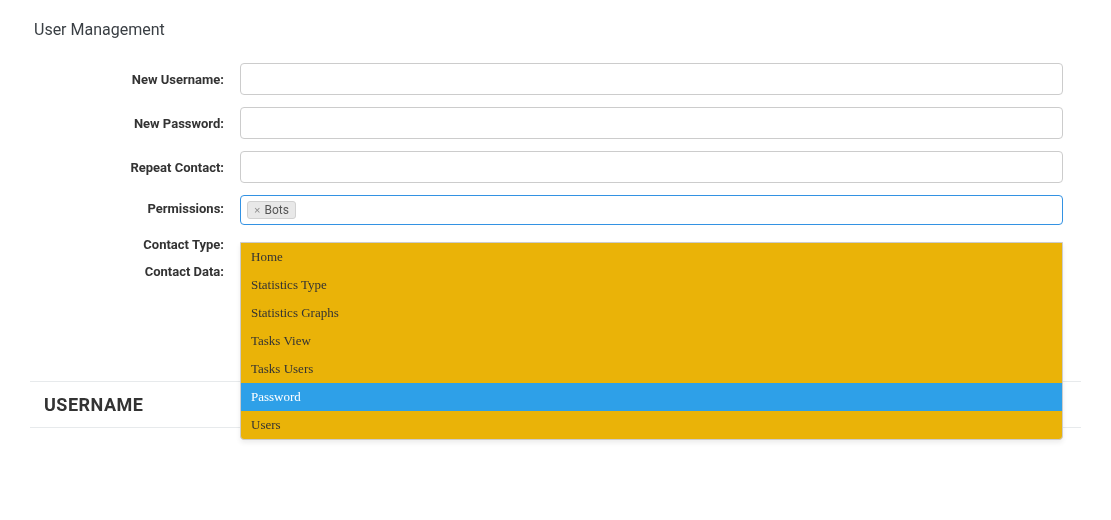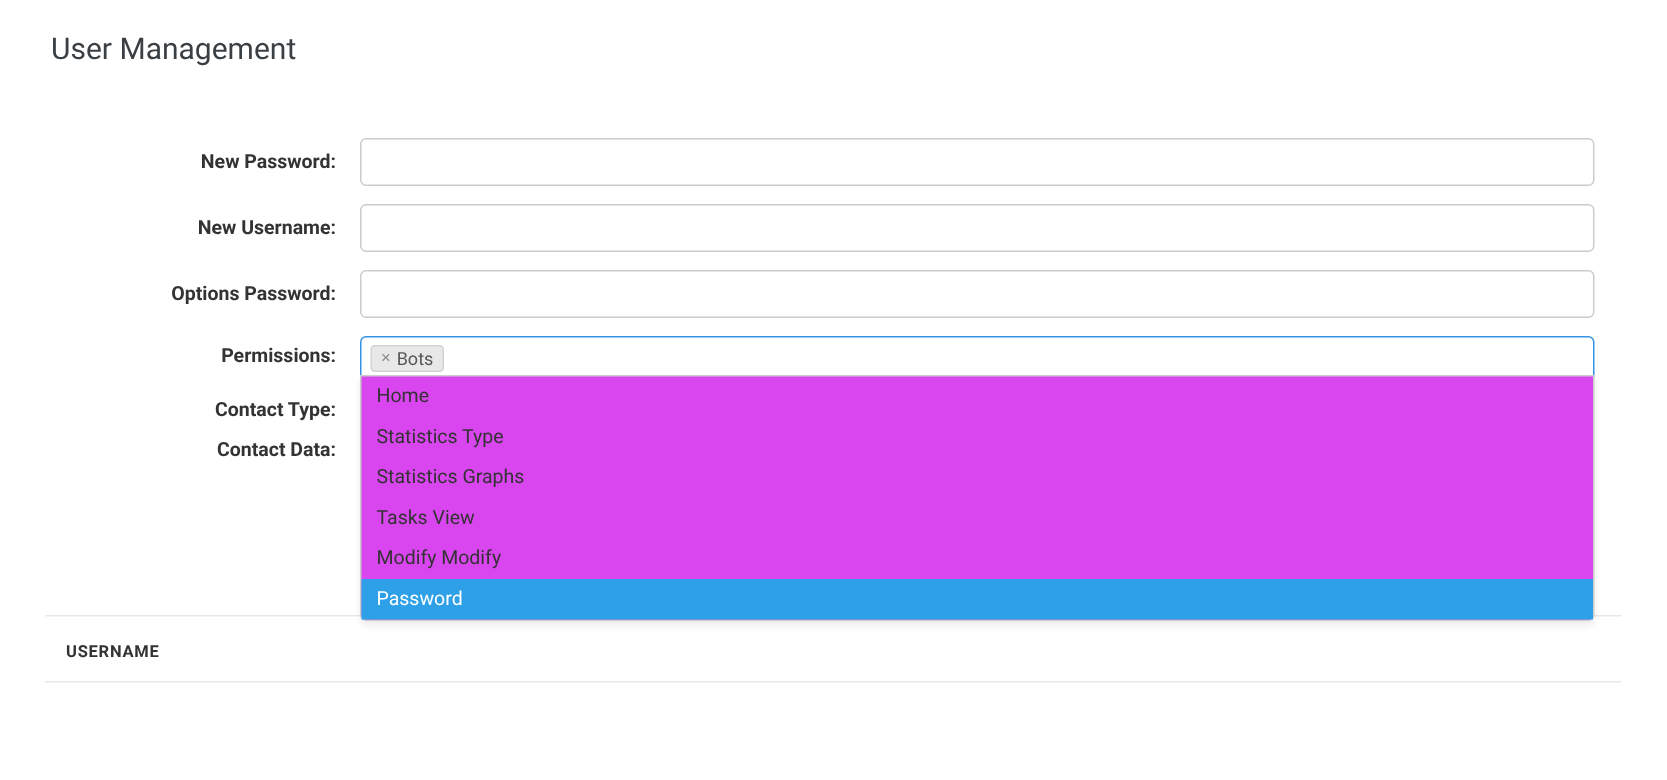--- a/index.html
+++ b/index.html
@@ -12,24 +12,24 @@
       background: #ffffff;
       color: #333;
       width: 1111px;
       height: 520px;
       overflow: hidden;
     }
     .container {
       padding: 20px 30px;
     }
     .page-title {
-      font-size: 20px;
+      font-size: 16px;
       font-weight: 400;
       color: #3a3f44;
-      margin-bottom: 48px;
+      margin-bottom: 24px;
       padding-left: 4px;
     }
     .form-row {
       display: flex;
       align-items: center;
       margin-bottom: 12px;
     }
     .label-col {
       width: 210px;
       text-align: right;
@@ -75,27 +75,28 @@
     .tag-x {
       font-size: 11px;
       margin-right: 4px;
       color: #888;
       cursor: pointer;
       font-family: Arial, sans-serif;
     }
     .dropdown {
       position: absolute;
       left: 0;
-      top: 26px;
+      top: 47px;
       width: 100%;
       border: 1px solid #ccc;
       border-radius: 0 0 4px 4px;
-      background: #d946ef;
+      background: #eab308;
       z-index: 10;
       box-shadow: 0 3px 5px rgba(0,0,0,0.07);
+      font-family: Liberation Serif, serif;
     }
     .dropdown-item {
       padding: 6px 10px;
       font-size: 13px;
       color: #333;
       cursor: pointer;
     }
     .dropdown-item.highlighted {
       background: #2ea0e8;
       color: #fff;
@@ -110,69 +111,70 @@
       background: #1c84c6;
       border-radius: 4px 0 0 4px;
     }
     .table-header {
       margin-top: 58px;
       border-top: 1px solid #e7eaec;
       border-bottom: 1px solid #e7eaec;
       padding: 12px 0 12px 14px;
     }
     .th {
-      font-size: 11px;
+      font-size: 18px;
       font-weight: 700;
       letter-spacing: 0.5px;
       color: #333;
     }
   </style>
 </head>
 <body>
 
 <div class="container">
   <h1 class="page-title">User Management</h1>
 
   <div class="form-row">
+    <div class="label-col">New Username:</div>
+    <div class="input-col">
+      <input type="text" class="text-input" value="" style="">
+    </div>
+  </div>
+
+  <div class="form-row">
     <div class="label-col">New Password:</div>
     <div class="input-col">
       <input type="password" class="text-input" value="" style="">
     </div>
   </div>
 
   <div class="form-row">
-    <div class="label-col">New Username:</div>
-    <div class="input-col">
-      <input type="text" class="text-input" value="" style="">
-    </div>
-  </div>
-
-  <div class="form-row">
-    <div class="label-col">Options Password:</div>
+    <div class="label-col">Repeat Contact:</div>
     <div class="input-col">
       <input type="password" class="text-input" value="" style="">
     </div>
   </div>
 
   <div class="form-row" style="align-items:flex-start;">
     <div class="label-col" style="padding-top:6px;">Permissions:</div>
     <div class="input-col">
       <div class="select-multi">
         <span class="tag">
           <span class="tag-x">×</span>
           <span>Bots</span>
         </span>
       </div>
       <div class="dropdown" id="permissions-dropdown">
           <div class="dropdown-item">Home</div>
           <div class="dropdown-item">Statistics Type</div>
           <div class="dropdown-item">Statistics Graphs</div>
           <div class="dropdown-item">Tasks View</div>
-          <div class="dropdown-item">Modify Modify</div>
+          <div class="dropdown-item">Tasks Users</div>
           <div class="dropdown-item highlighted">Password</div>
+          <div class="dropdown-item">Users</div>
         </div>
     </div>
   </div>
 
   <div class="form-row">
     <div class="label-col">Contact Type:</div>
     <div class="input-col"></div>
   </div>
 
   <div class="form-row">

